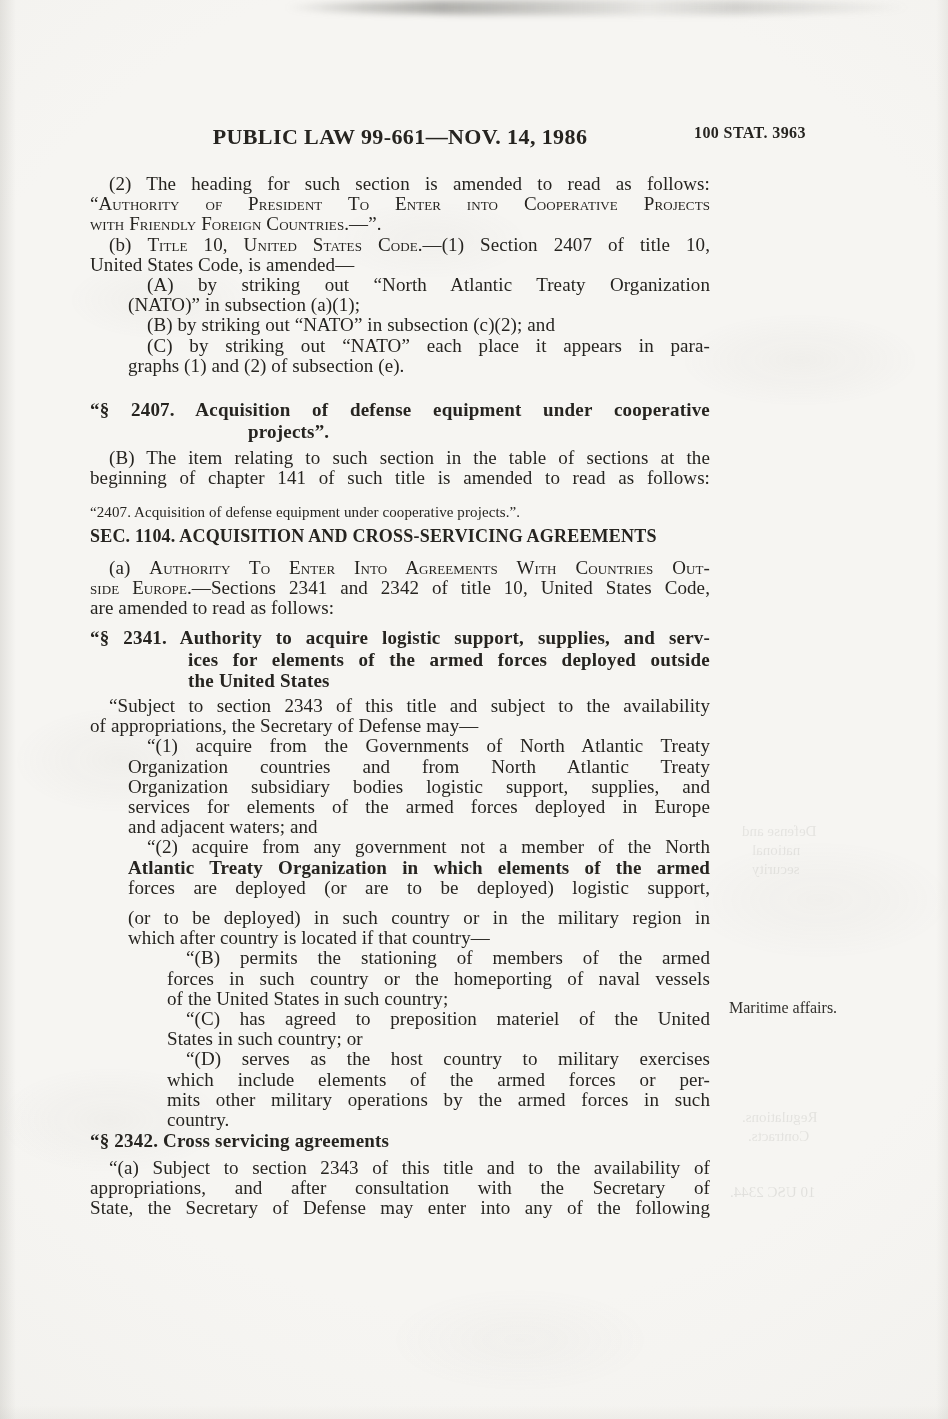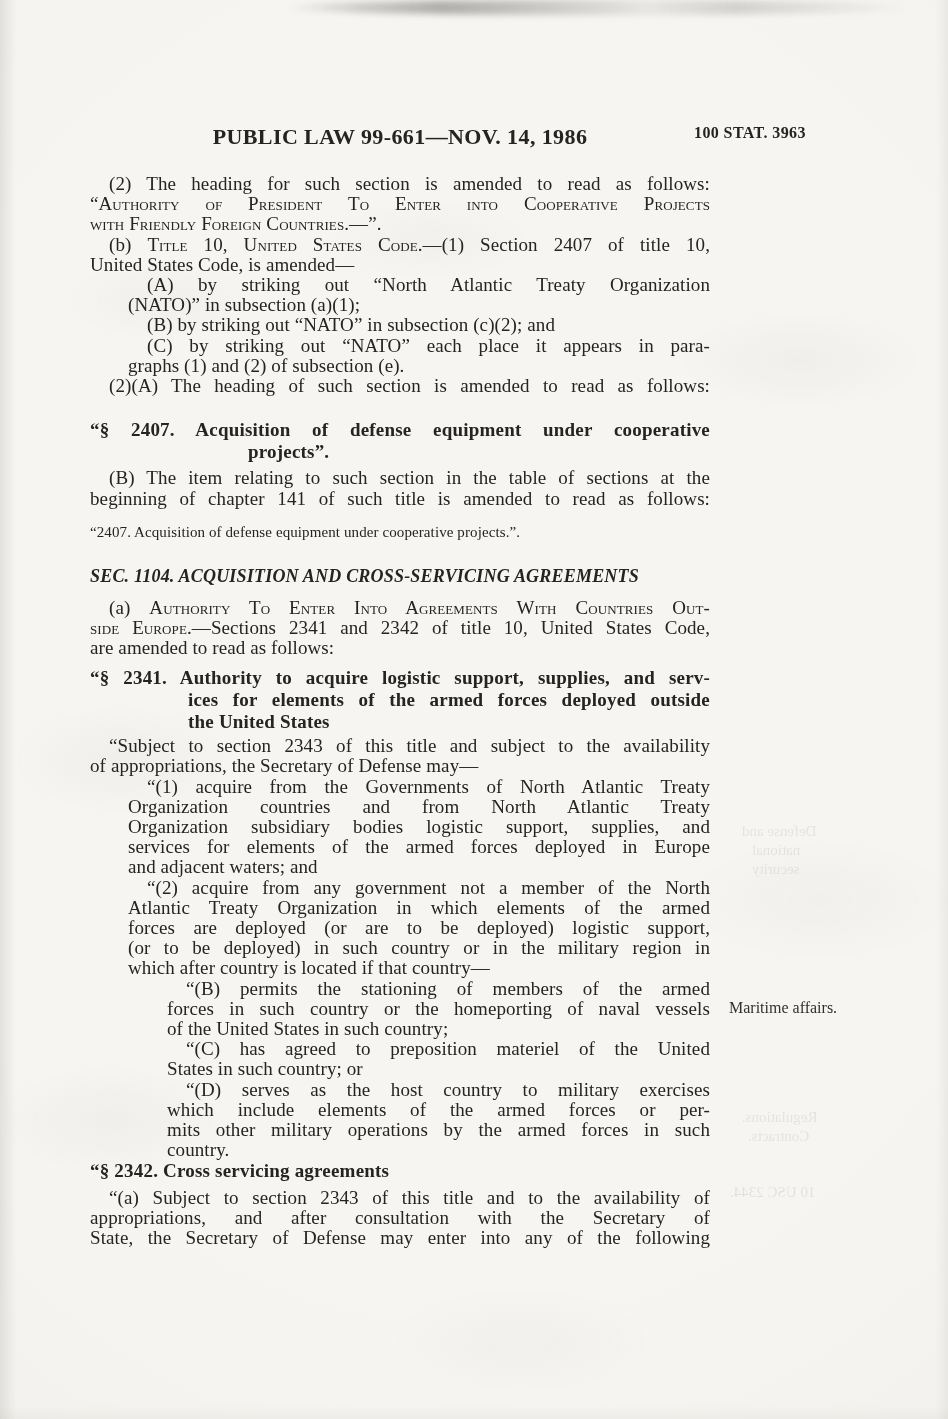--- a/index.html
+++ b/index.html
@@ -71,35 +71,32 @@
       <div class="tl j" style="padding-left: 57px;"><span>(A) by striking out “North Atlantic Treaty Organization</span></div>
       <div class="tl" style="padding-left: 38px;"><span>(NATO)” in subsection (a)(1);</span></div>
     </div>
     <div class="block item">
       <div class="tl" style="padding-left: 57px;"><span>(B) by striking out “NATO” in subsection (c)(2); and</span></div>
     </div>
     <div class="block item">
       <div class="tl j" style="padding-left: 57px;"><span>(C) by striking out “NATO” each place it appears in para-</span></div>
       <div class="tl" style="padding-left: 38px;"><span>graphs (1) and (2) of subsection (e).</span></div>
     </div>
-    <div class="block para">
-      <div class="tl j" style="padding-left: 19px;"><span>(2)(A) The heading of such section is amended to read as follows:</span></div>
-    </div>
     <div class="block lawheading" style="margin-top: 23px;">
       <div class="tl j"><span>“§ 2407. Acquisition of defense equipment under cooperative</span></div>
       <div class="tl" style="padding-left: 158px;"><span>projects”.</span></div>
     </div>
     <div class="block para" style="margin-top: 6px;">
       <div class="tl j" style="padding-left: 19px;"><span>(B) The item relating to such section in the table of sections at the</span></div>
       <div class="tl j"><span>beginning of chapter 141 of such title is amended to read as follows:</span></div>
     </div>
     <div class="block smalltype" style="margin-top: 13px;">
       <div class="tl"><span>“2407. Acquisition of defense equipment under cooperative projects.”.</span></div>
     </div>
-    <div class="block secheading" style="margin-top: 24px; font-style: italic;">
+    <div class="block secheading" style="margin-top: 4px;">
       <div class="tl"><span>SEC. 1104. ACQUISITION AND CROSS-SERVICING AGREEMENTS</span></div>
     </div>
     <div class="block para" style="margin-top: 12px;">
       <div class="tl j" style="padding-left: 19px;"><span>(a) </span><span class="sc">Authority To Enter Into Agreements With Countries Out-</span></div>
       <div class="tl j"><span class="sc">side Europe.—</span><span>Sections 2341 and 2342 of title 10, United States Code,</span></div>
       <div class="tl"><span>are amended to read as follows:</span></div>
     </div>
     <div class="block lawheading" style="margin-top: 9px;">
       <div class="tl j"><span>“§ 2341. Authority to acquire logistic support, supplies, and serv-</span></div>
       <div class="tl j" style="padding-left: 98px;"><span>ices for elements of the armed forces deployed outside</span></div>
@@ -111,23 +108,23 @@
     </div>
     <div class="block item">
       <div class="tl j" style="padding-left: 57px;"><span>“(1) acquire from the Governments of North Atlantic Treaty</span></div>
       <div class="tl j" style="padding-left: 38px;"><span>Organization countries and from North Atlantic Treaty</span></div>
       <div class="tl j" style="padding-left: 38px;"><span>Organization subsidiary bodies logistic support, supplies, and</span></div>
       <div class="tl j" style="padding-left: 38px;"><span>services for elements of the armed forces deployed in Europe</span></div>
       <div class="tl" style="padding-left: 38px;"><span>and adjacent waters; and</span></div>
     </div>
     <div class="block item">
       <div class="tl j" style="padding-left: 57px;"><span>“(2) acquire from any government not a member of the North</span></div>
-      <div class="tl j" style="padding-left: 38px;"><span>Atlantic Treaty Organization in which elements of the armed</span></div>
+      <div class="tl j" style="padding-left: 38px; font-weight: bold;"><span>Atlantic Treaty Organization in which elements of the armed</span></div>
       <div class="tl j" style="padding-left: 38px;"><span>forces are deployed (or are to be deployed) logistic support,</span></div>
-      <div class="tl j" style="padding-left: 38px;"><span>(or to be deployed) in such country or in the military region in</span></div>
+      <div class="tl j" style="padding-left: 38px; margin-top: 10px;"><span>(or to be deployed) in such country or in the military region in</span></div>
       <div class="tl" style="padding-left: 38px;"><span>which after country is located if that country—</span></div>
     </div>
     <div class="block subitem">
       <div class="tl j" style="padding-left: 96px;"><span>“(B) permits the stationing of members of the armed</span></div>
       <div class="tl j" style="padding-left: 77px;"><span>forces in such country or the homeporting of naval vessels</span></div>
       <div class="tl" style="padding-left: 77px;"><span>of the United States in such country;</span></div>
     </div>
     <div class="block subitem">
       <div class="tl j" style="padding-left: 96px;"><span>“(C) has agreed to preposition materiel of the United</span></div>
       <div class="tl" style="padding-left: 77px;"><span>States in such country; or</span></div>

